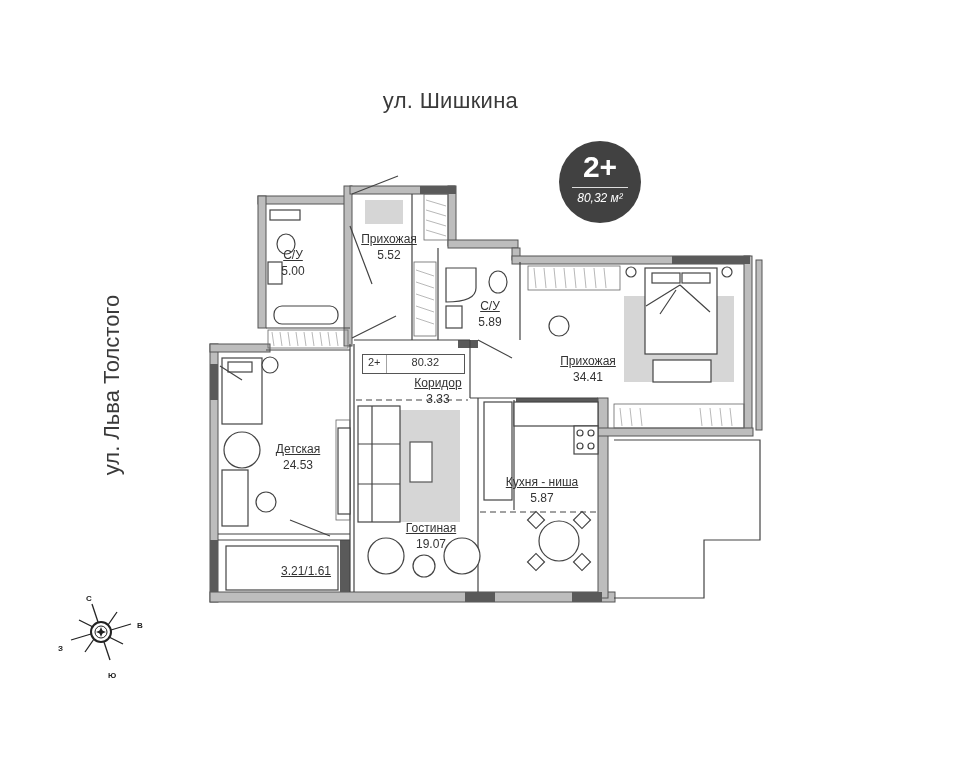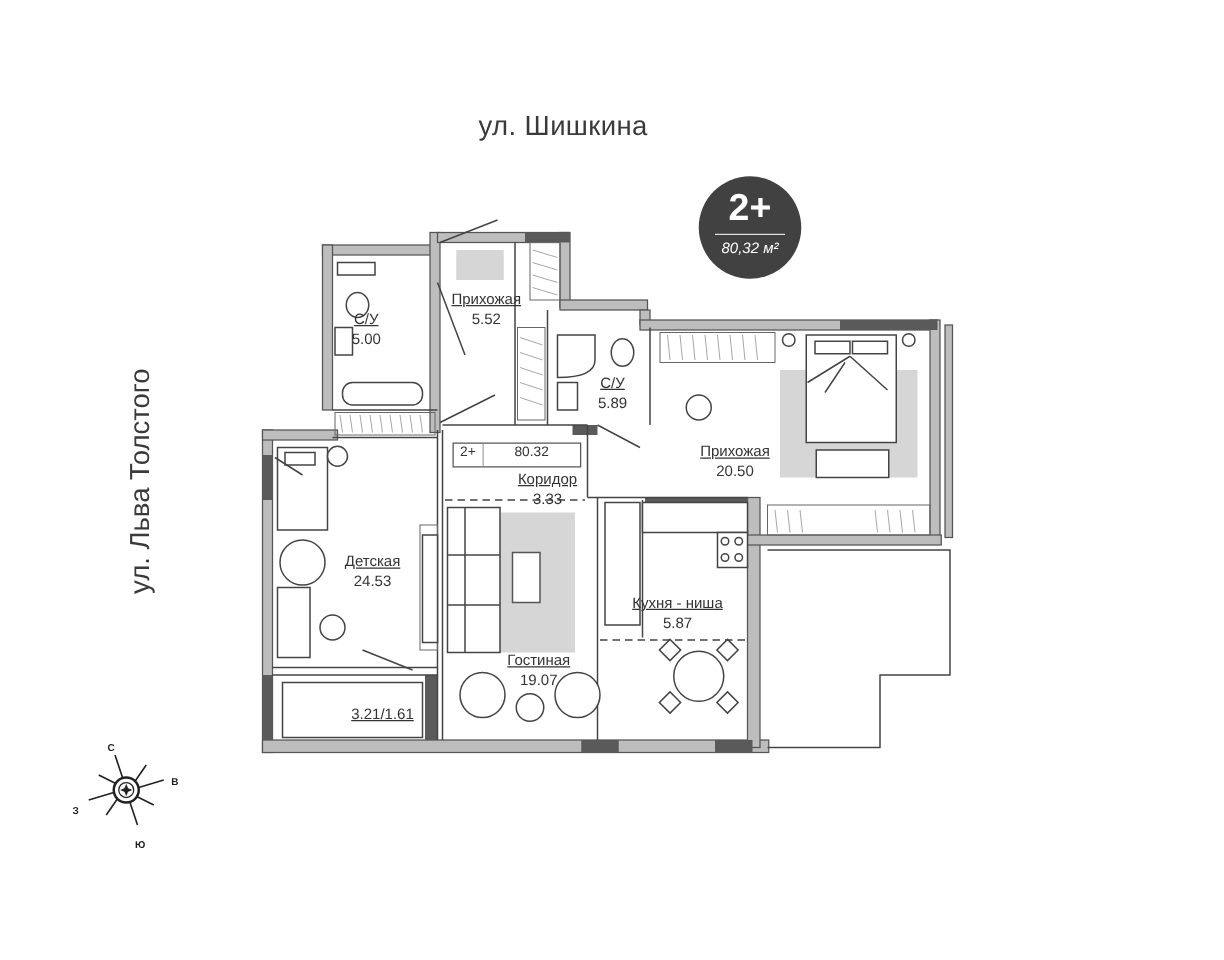--- a/index.html
+++ b/index.html
@@ -185,21 +185,21 @@
 <div class="room-label" style="left:389px; top:231px;">
   <div class="name">Прихожая</div>
   <div>5.52</div>
 </div>
 <div class="room-label" style="left:490px; top:298px;">
   <div class="name">С/У</div>
   <div>5.89</div>
 </div>
 <div class="room-label" style="left:588px; top:353px;">
   <div class="name">Прихожая</div>
-  <div>20.50</div>
+  <div>34.41</div>
 </div>
 <div class="room-label" style="left:422px; top:375px;margin-left:16px;">
   <div class="name">Коридор</div>
   <div>3.33</div>
 </div>
 <div class="room-label" style="left:298px; top:441px;text-align:center;">
   <div class="name">Детская</div>
   <div>24.53</div>
 </div>
 <div class="room-label" style="left:542px; top:474px;">

